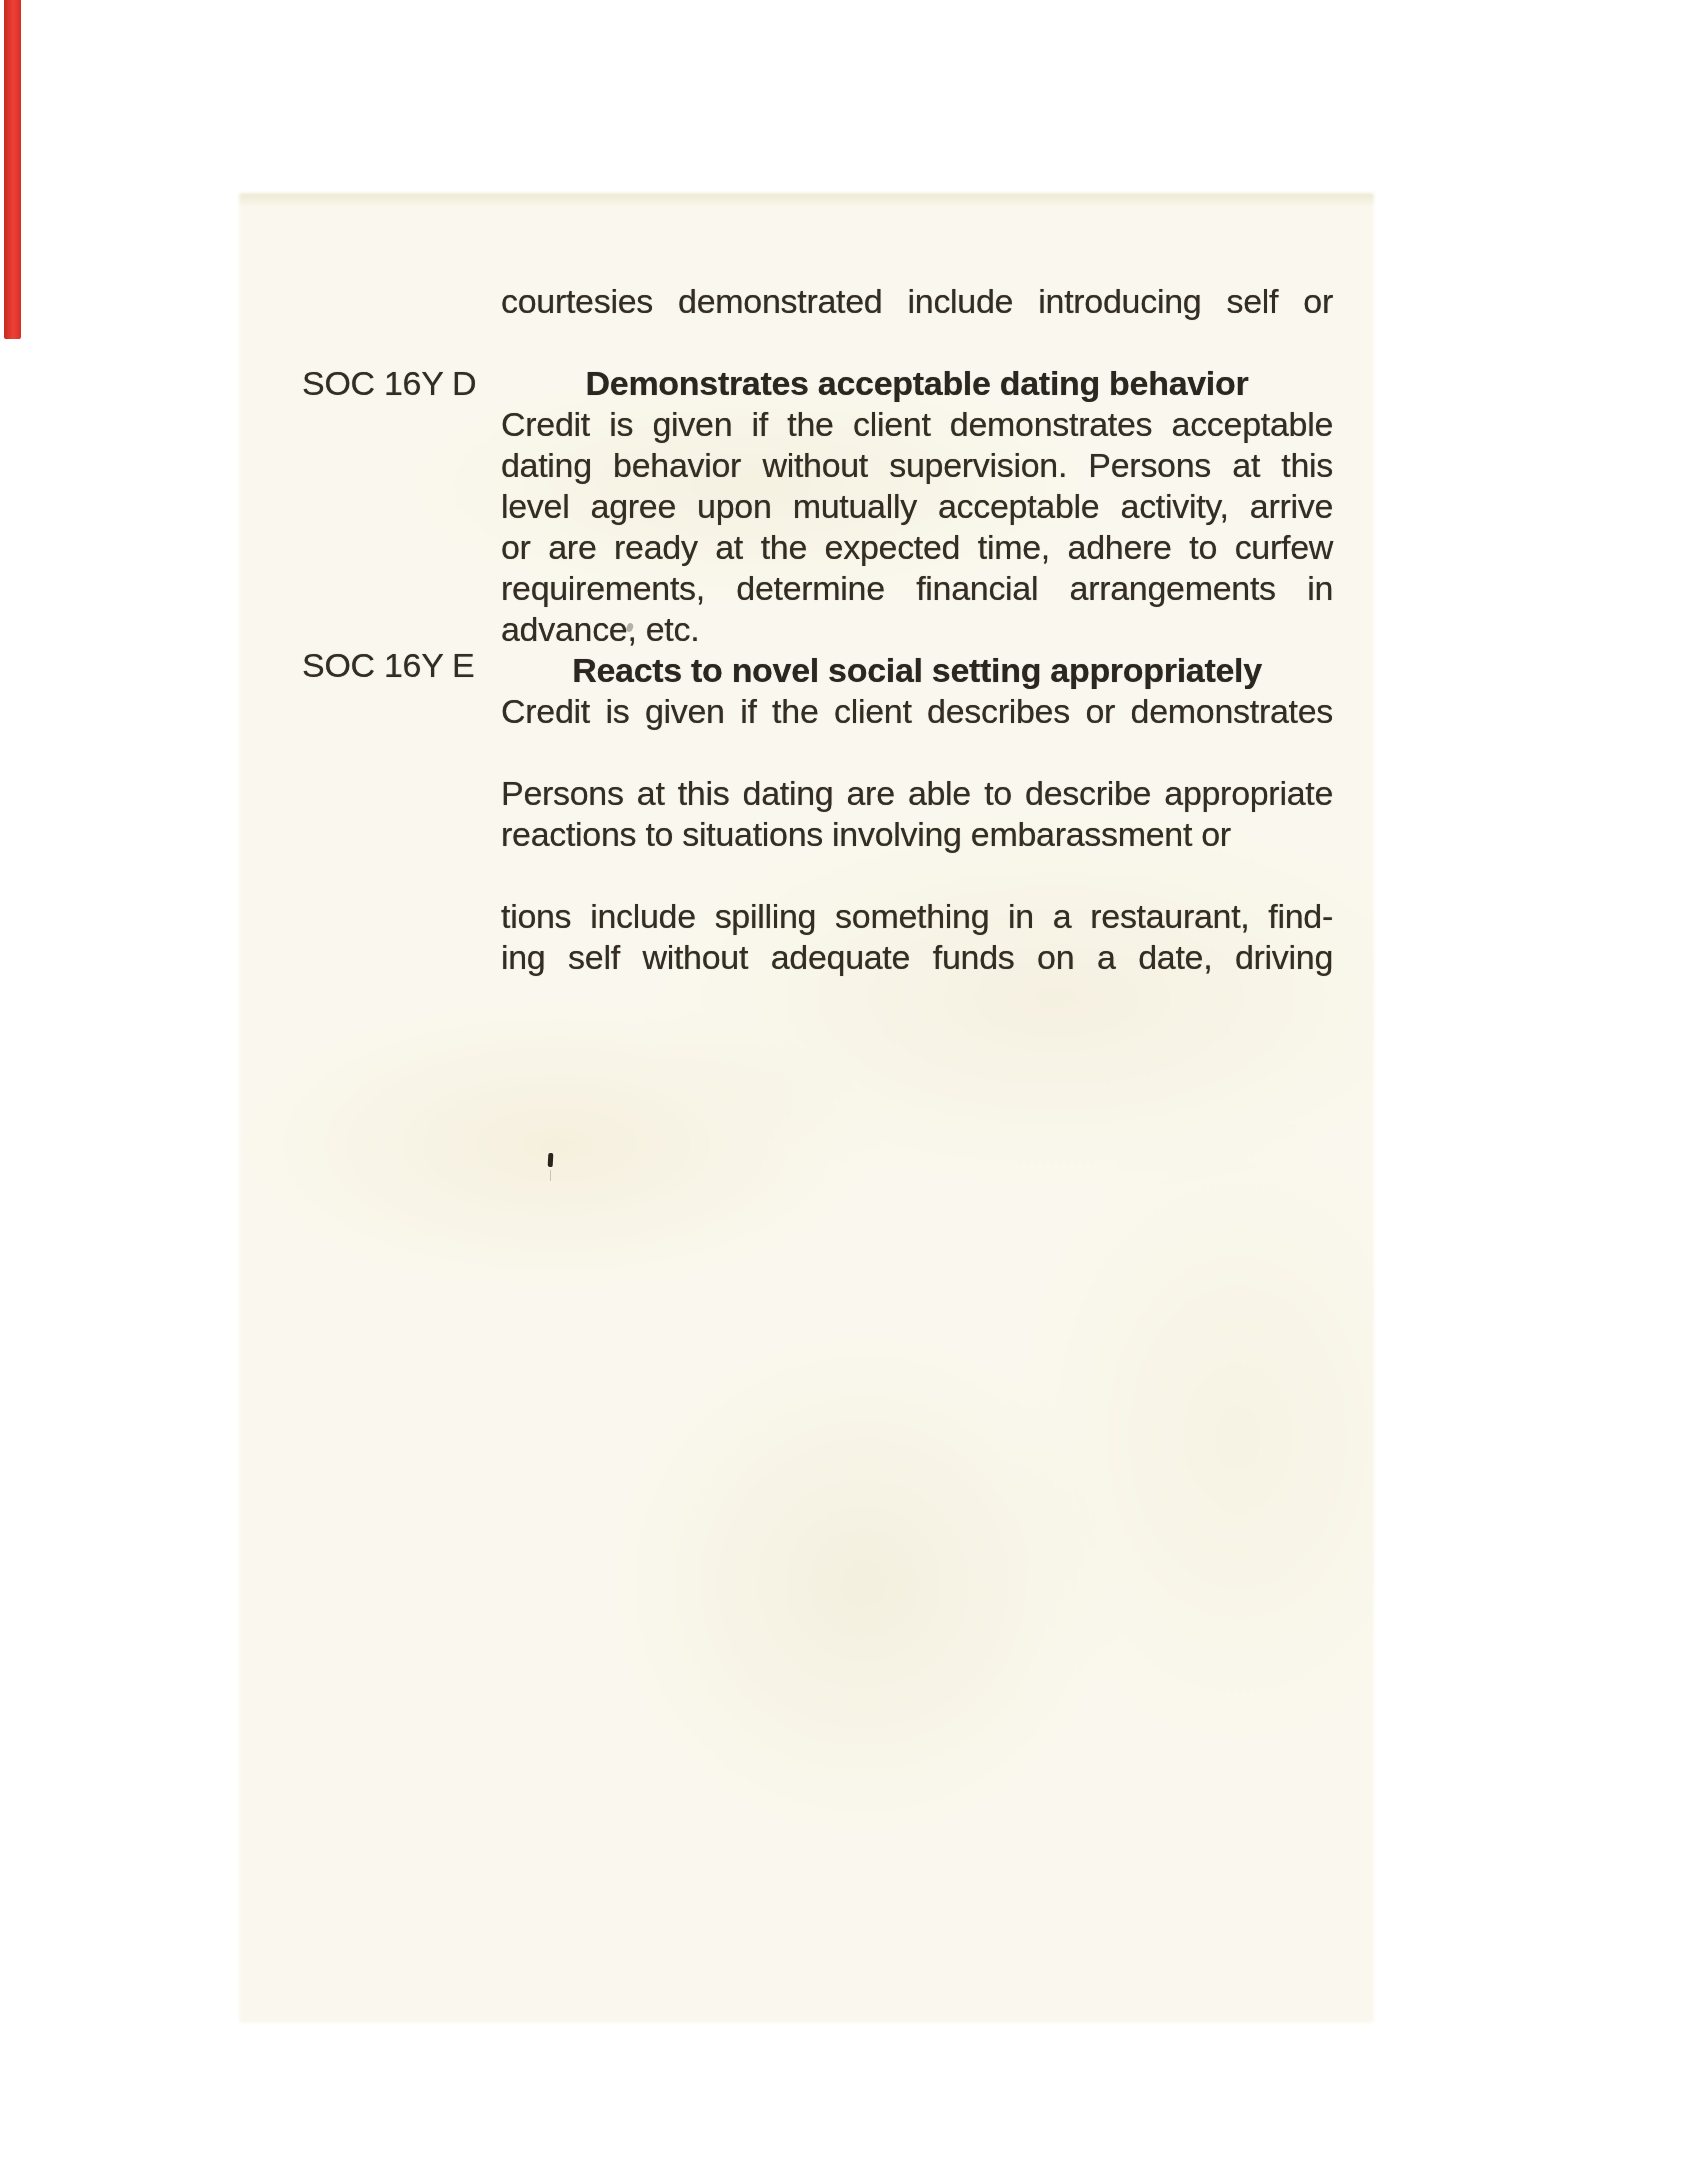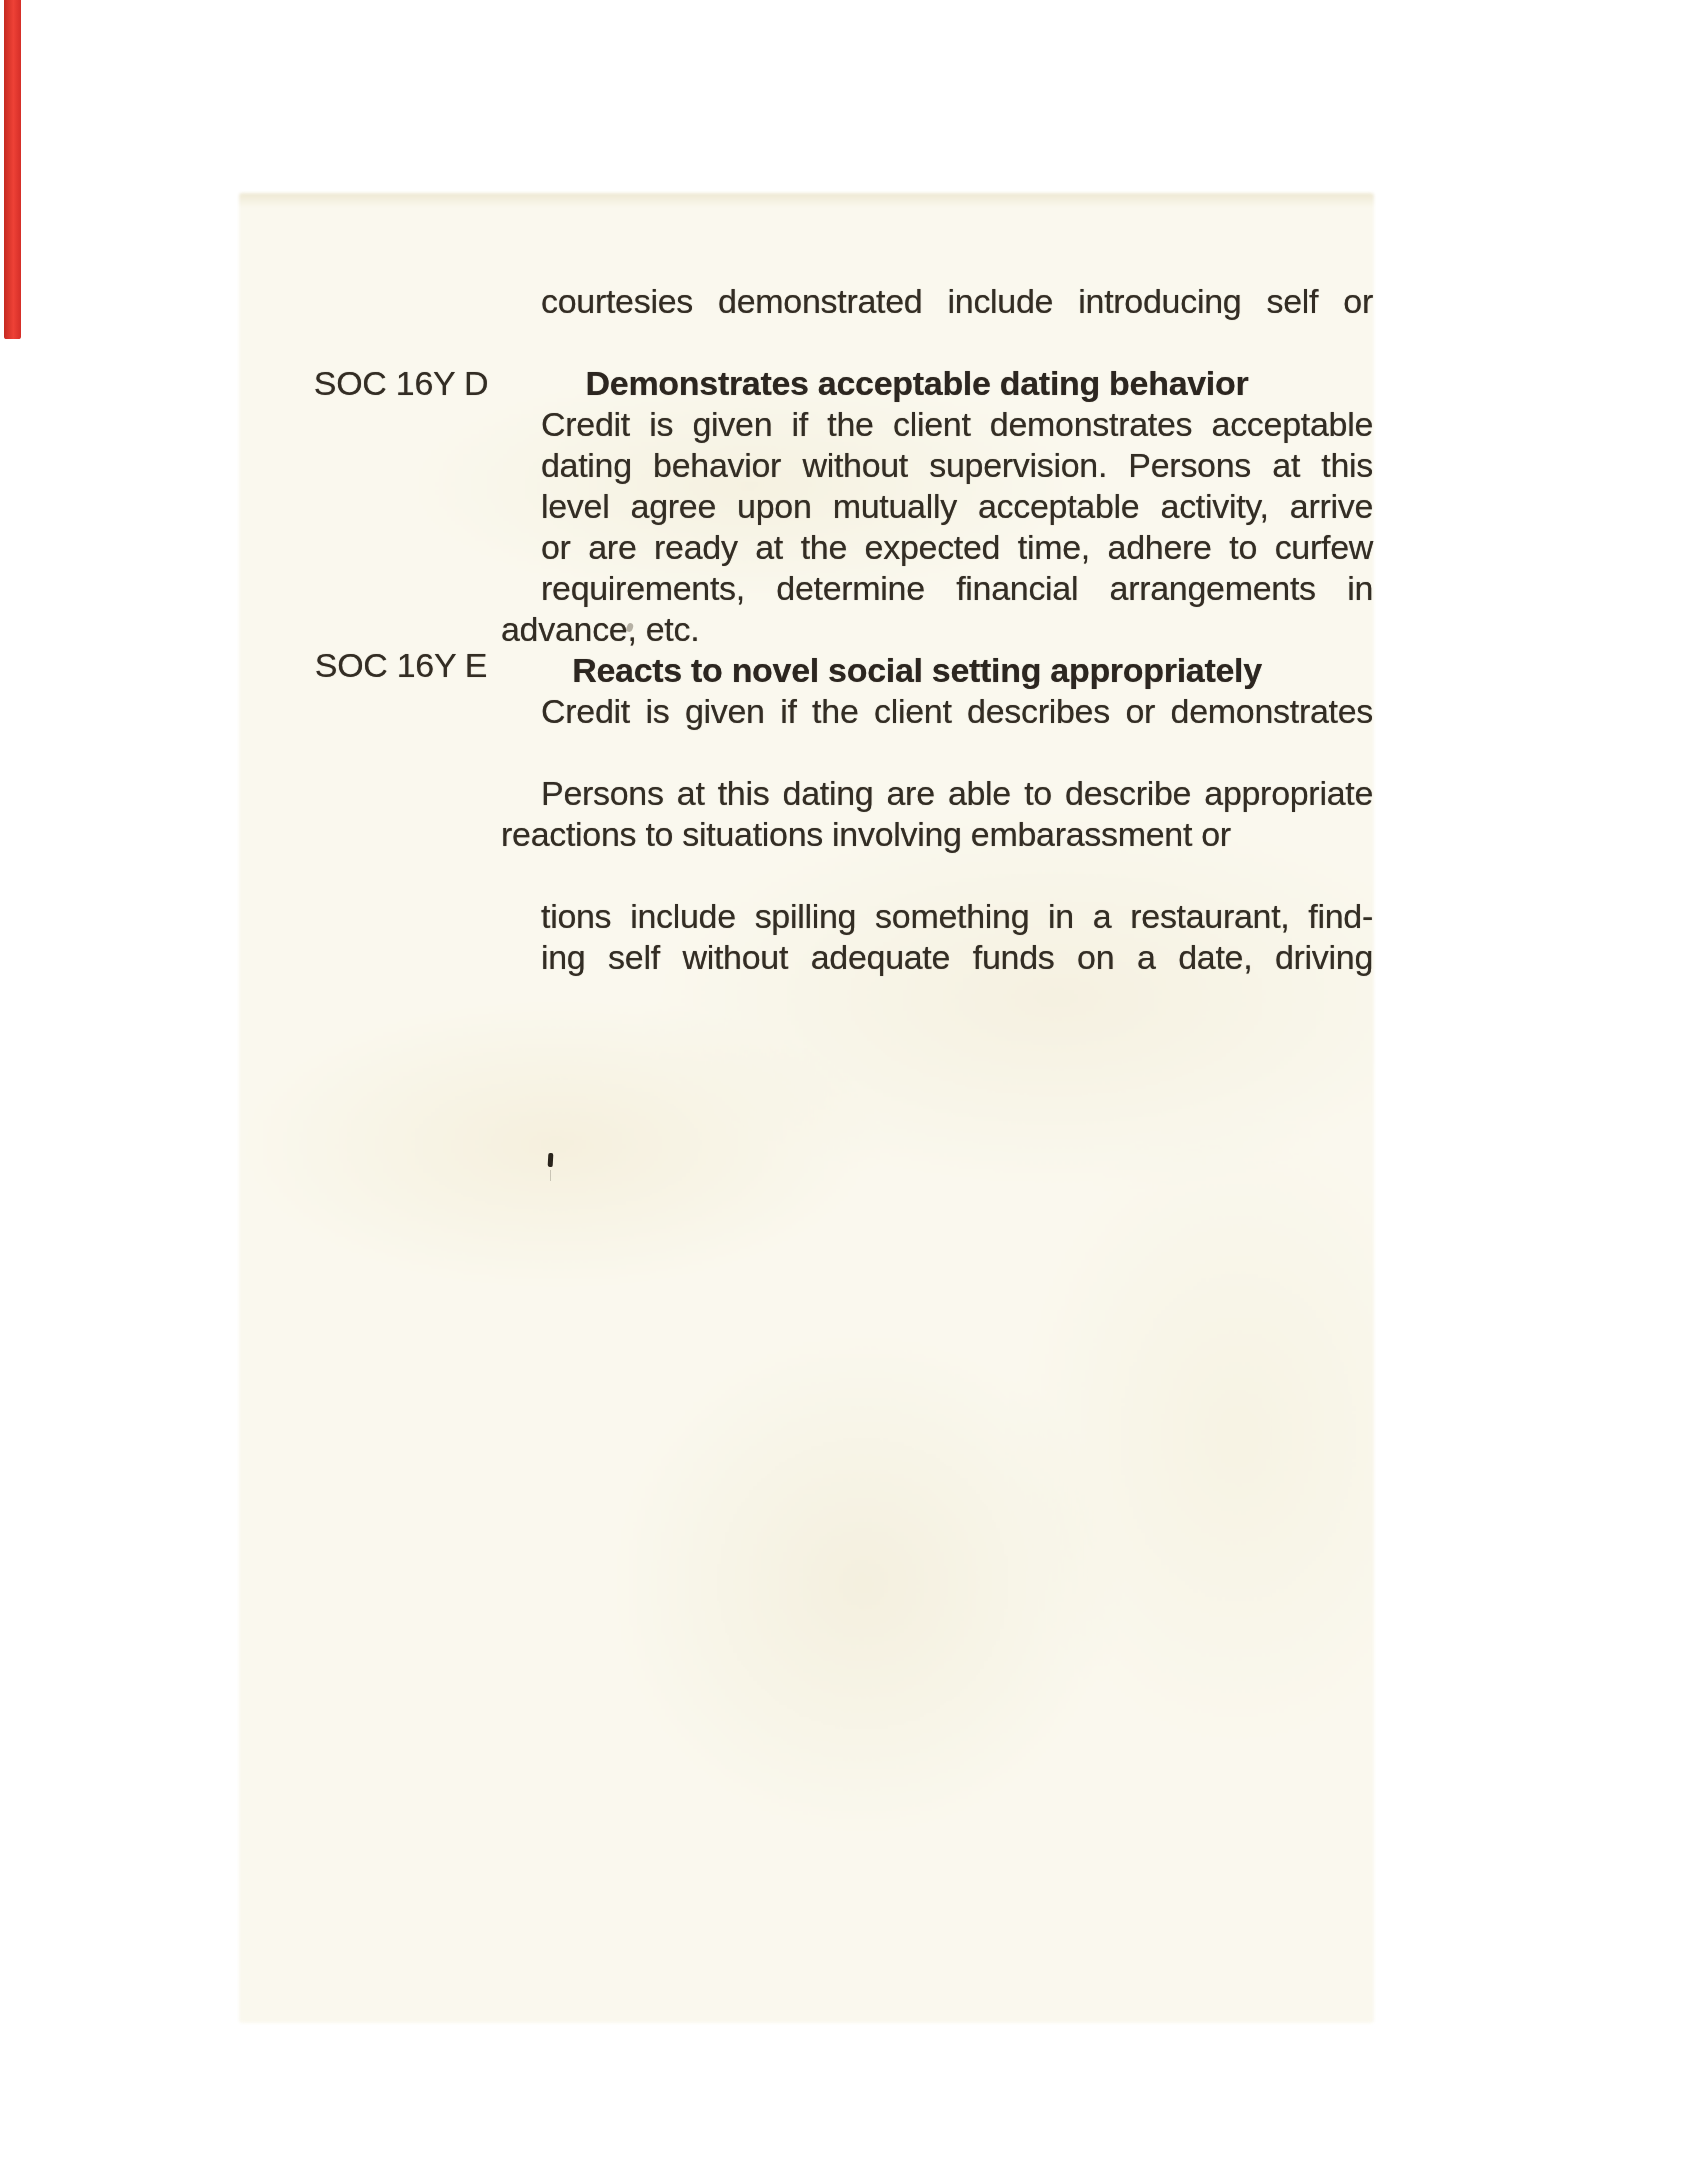--- a/index.html
+++ b/index.html
@@ -55,31 +55,29 @@
     line-height: 41px;
     letter-spacing: -0.3px;
     color: #332d24;
     white-space: nowrap;
     text-shadow: 0 0 0.8px rgba(51,45,36,0.65);
   }
   .ln.j {
     white-space: normal;
     text-align: justify;
     text-align-last: justify;
-    margin-left: 40px;
   }
   .ln.b {
     font-weight: 700;
     color: #2c2620;
     text-align: center;
   }
   .label {
     left: 302px;
     width: 198px;
-    text-align: center;
   }
   
   .tick {
     position: absolute;
     left: 548px;
     top: 1153px;
     width: 4.6px;
     height: 14px;
     background: #2a241c;
     border-radius: 2px;

